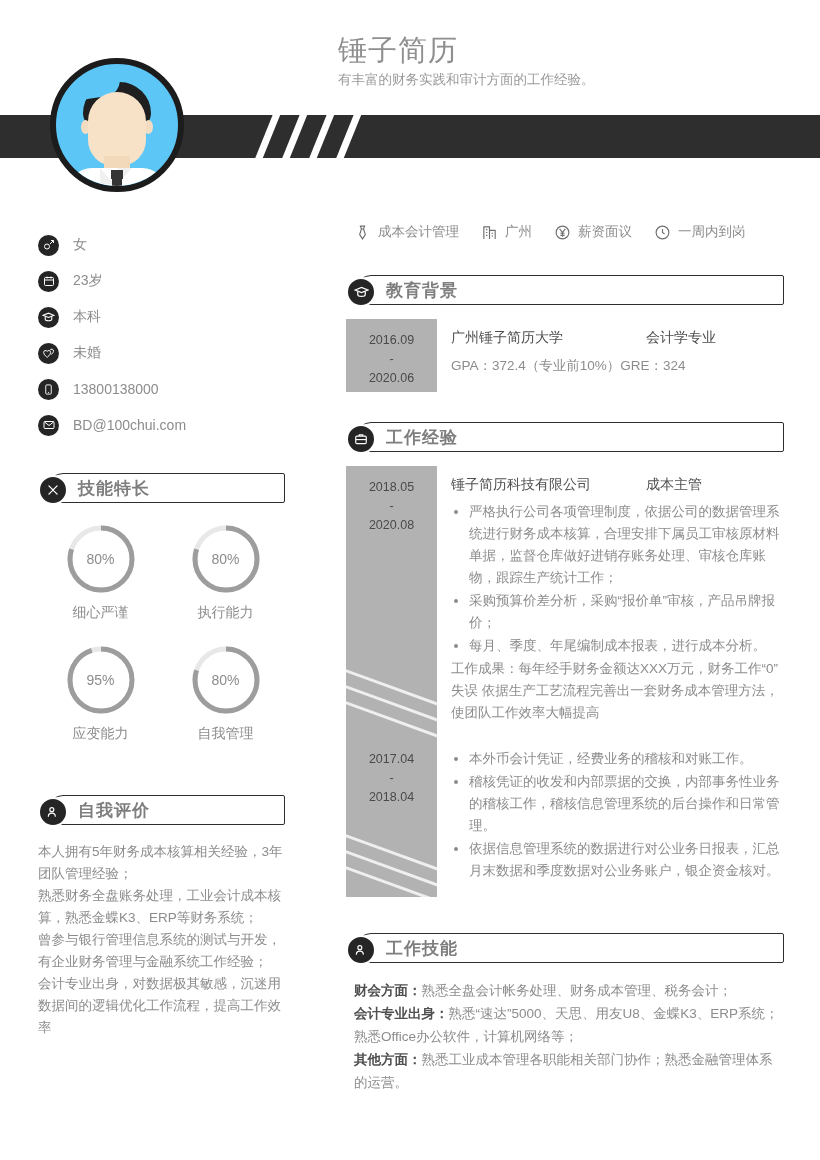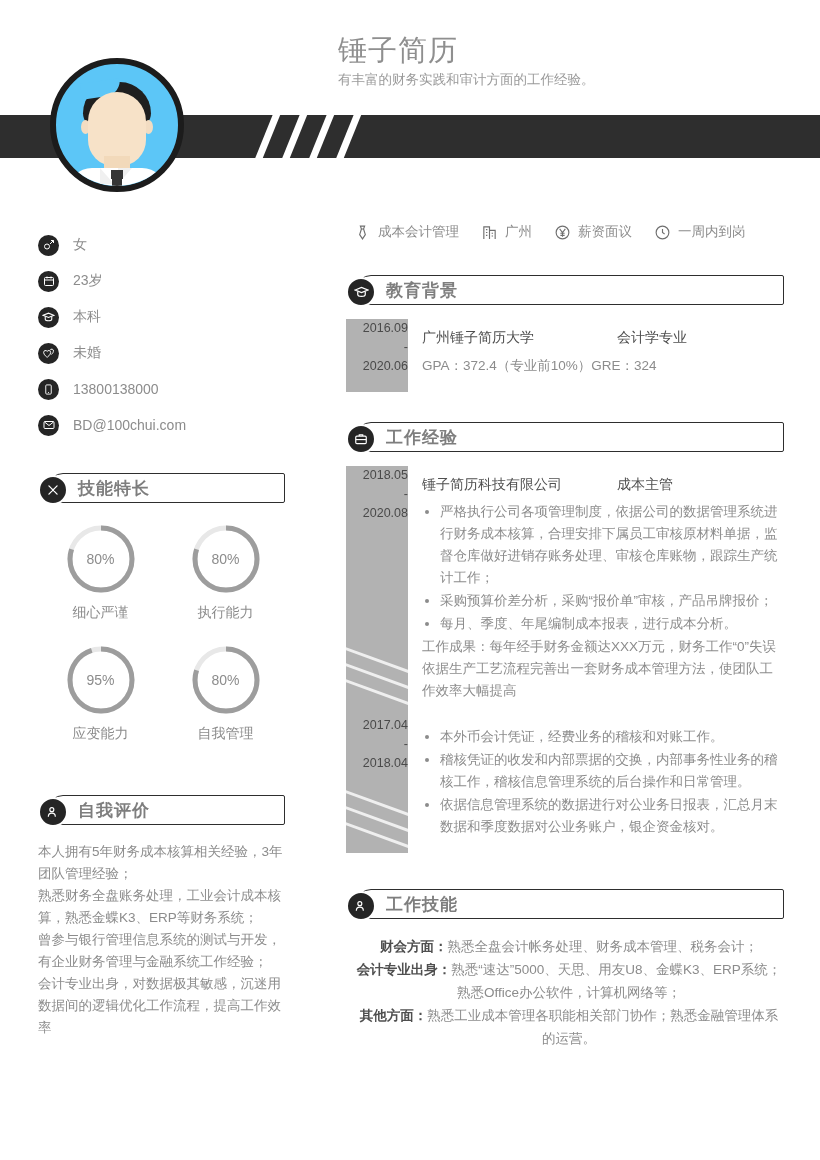--- a/index.html
+++ b/index.html
@@ -288,26 +288,27 @@
     flex: none;
   }
 
   
   .entry {
     position: relative;
     display: flex;
     margin-top: 14px;
   }
   .date-col {
-    width: 62px;
+    width: 91px;
     flex: none;
     background: #b2b2b2;
     color: #4a4a4a;
     font-size: 12.5px;
-    text-align: right;
+    text-align: center;
+    padding-top: 12px;
     position: relative;
     overflow: hidden;
     line-height: 19px;
   }
   .date-col .dstripes {
     position: absolute;
     left: -10px; bottom: -6px;
     width: 110px; height: 90px;
     pointer-events: none;
   }
@@ -663,21 +664,21 @@
       <div class="entry-body">
         <ul class="bullets">
           <li>本外币会计凭证，经费业务的稽核和对账工作。</li>
           <li>稽核凭证的收发和内部票据的交换，内部事务性业务的稽核工作，稽核信息管理系统的后台操作和日常管理。</li>
           <li>依据信息管理系统的数据进行对公业务日报表，汇总月末数据和季度数据对公业务账户，银企资金核对。</li>
         </ul>
       </div>
     </div>
   </div>
 
-  <div class="right-sec" style="margin-top:36px;text-align:center;">
+  <div class="right-sec" style="margin-top:36px;">
     <div class="sec-head">
       <div class="sec-box"></div>
       <div class="sec-badge">
         <svg width="14" height="14" viewBox="0 0 24 24" fill="none" stroke="#fff" stroke-width="2">
           <circle cx="10" cy="8" r="3.4"></circle>
             <path d="M4 20c0-3.4 2.7-6 6-6s6 2.6 6 6"></path>
         </svg>
       </div>
       <div class="sec-title">工作技能</div>
     </div>

